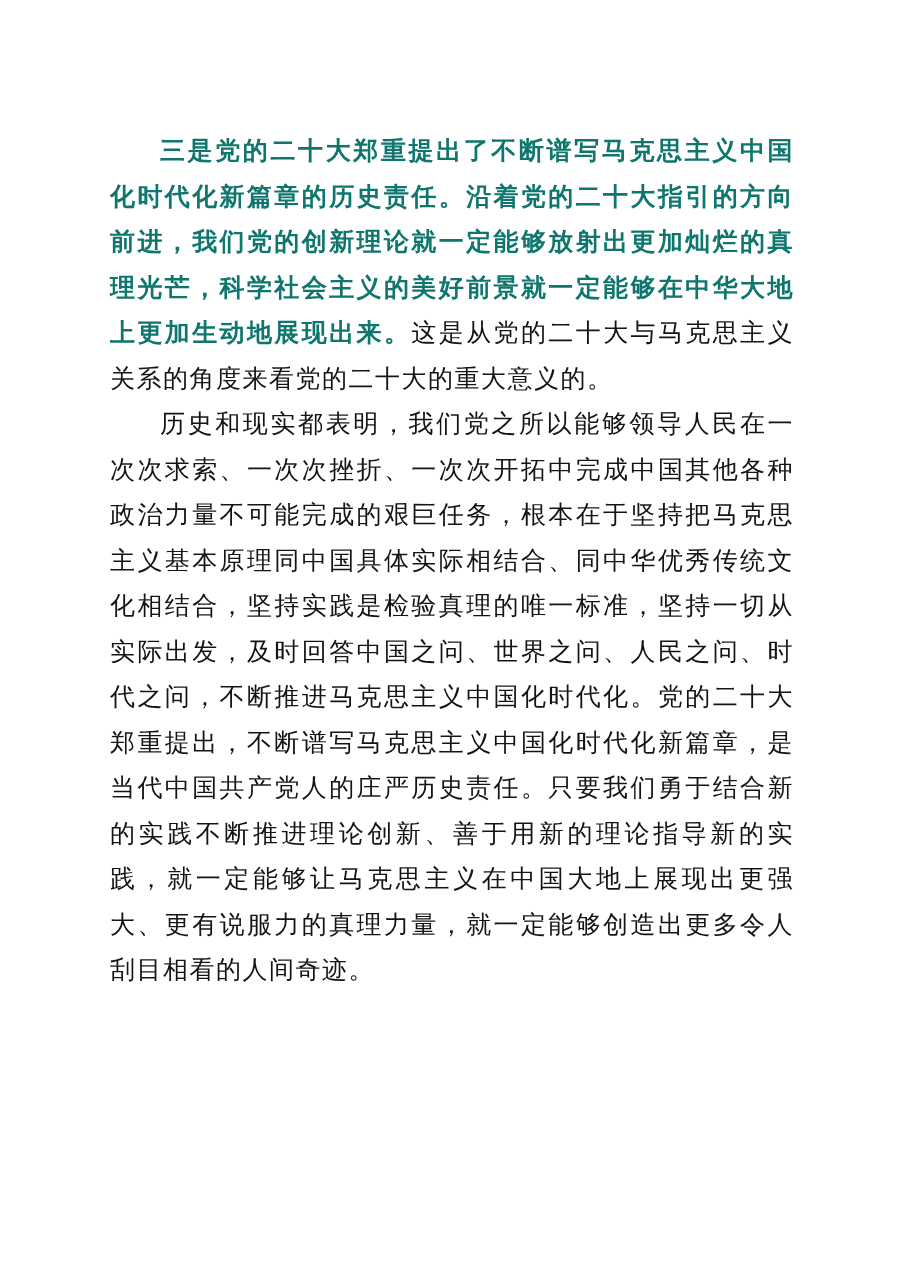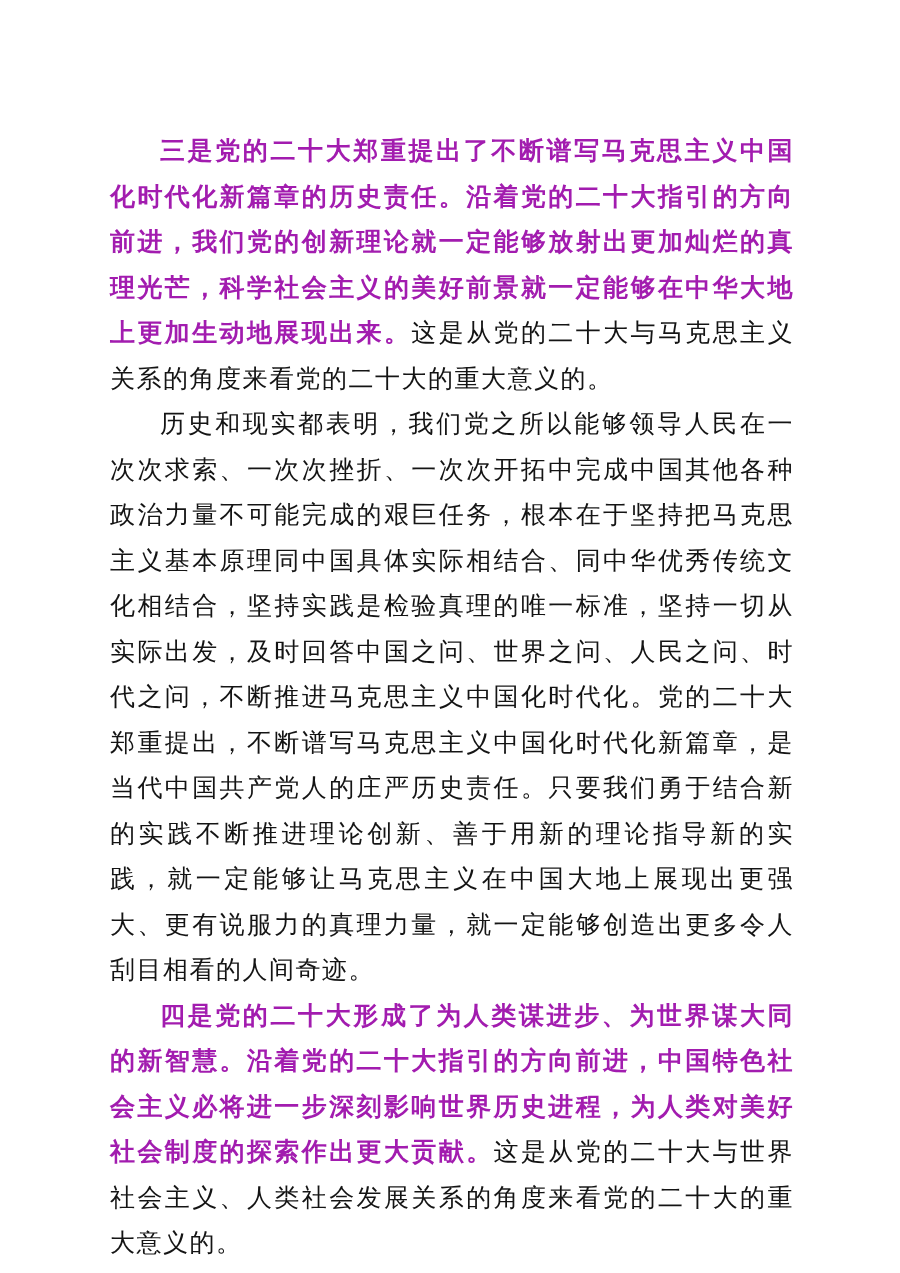--- a/index.html
+++ b/index.html
@@ -26,33 +26,32 @@
     font-size: 25px;
     line-height: 45.5px;
     letter-spacing: 1.5px;
     text-align: justify;
     text-justify: inter-character;
     text-indent: 2em;
     color: #141414;
   }
   .seg-bold {
     font-weight: 700;
-    color: #a21caf;
+    color: #0f766e;
   }
   .seg-regular {
     font-weight: 400;
   }
 </style>
 </head>
 <body>
 
 <div class="page">
   <div class="body-text">
 
     <p><span class="seg-bold">三是党的二十大郑重提出了不断谱写马克思主义中国化时代化新篇章的历史责任。沿着党的二十大指引的方向前进，我们党的创新理论就一定能够放射出更加灿烂的真理光芒，科学社会主义的美好前景就一定能够在中华大地上更加生动地展现出来。</span><span class="seg-regular">这是从党的二十大与马克思主义关系的角度来看党的二十大的重大意义的。</span></p>
 
     <p><span class="seg-regular">历史和现实都表明，我们党之所以能够领导人民在一次次求索、一次次挫折、一次次开拓中完成中国其他各种政治力量不可能完成的艰巨任务，根本在于坚持把马克思主义基本原理同中国具体实际相结合、同中华优秀传统文化相结合，坚持实践是检验真理的唯一标准，坚持一切从实际出发，及时回答中国之问、世界之问、人民之问、时代之问，不断推进马克思主义中国化时代化。党的二十大郑重提出，不断谱写马克思主义中国化时代化新篇章，是当代中国共产党人的庄严历史责任。只要我们勇于结合新的实践不断推进理论创新、善于用新的理论指导新的实践，就一定能够让马克思主义在中国大地上展现出更强大、更有说服力的真理力量，就一定能够创造出更多令人刮目相看的人间奇迹。</span></p>
 
-    <p><span class="seg-bold">四是党的二十大形成了为人类谋进步、为世界谋大同的新智慧。沿着党的二十大指引的方向前进，中国特色社会主义必将进一步深刻影响世界历史进程，为人类对美好社会制度的探索作出更大贡献。</span><span class="seg-regular">这是从党的二十大与世界社会主义、人类社会发展关系的角度来看党的二十大的重大意义的。</span></p>
 
   </div>
 
 </div>
 
 </body></html>

